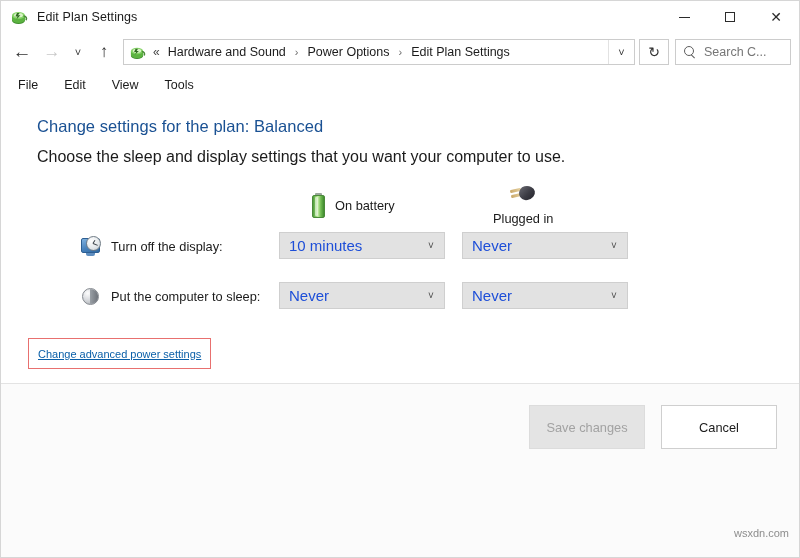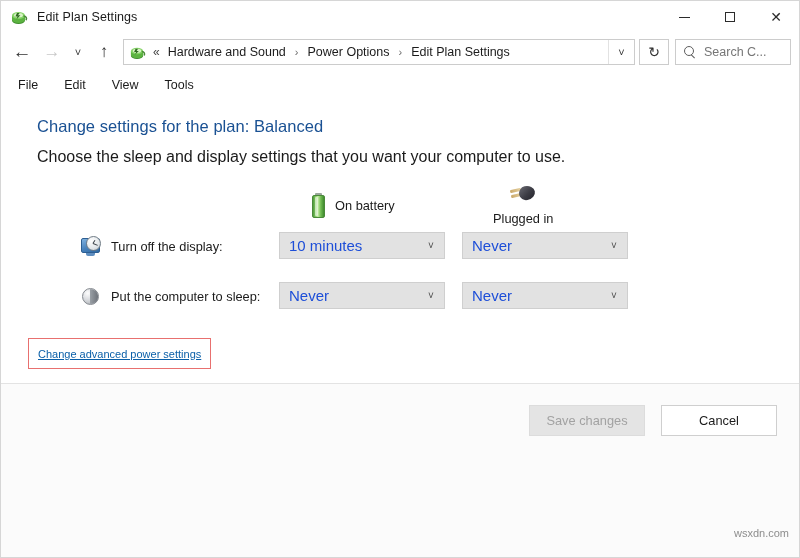--- a/index.html
+++ b/index.html
@@ -252,21 +252,21 @@
     position: absolute; left: 0; right: 0; top: 288px;
     height: 1px; background: #e3e3e3;
   }
   .footer {
     position: absolute; left: 0; right: 0; top: 289px; bottom: 0;
     background: #fbfbfb;
     display: flex; align-items: flex-start; justify-content: flex-end;
     padding: 21px 22px 0 0; gap: 16px;
   }
   .btn {
-    height: 31px; min-width: 116px;
+    height: 44px; min-width: 116px;
     display: flex; align-items: center; justify-content: center;
     font-size: 12.8px;
     border: 1px solid #cfcfcf; background: #e2e2e2; color: #1b1b1b;
   }
   .btn.disabled { color: #a2a2a2; border-color: #dcdcdc; background: #e4e4e4; }
   .btn.primary { background: #ffffff; border-color: #cfcfcf; }
 
   .watermark {
     position: absolute; right: 10px; bottom: 18px;
     font-size: 11px; color: #8d8d8d;

